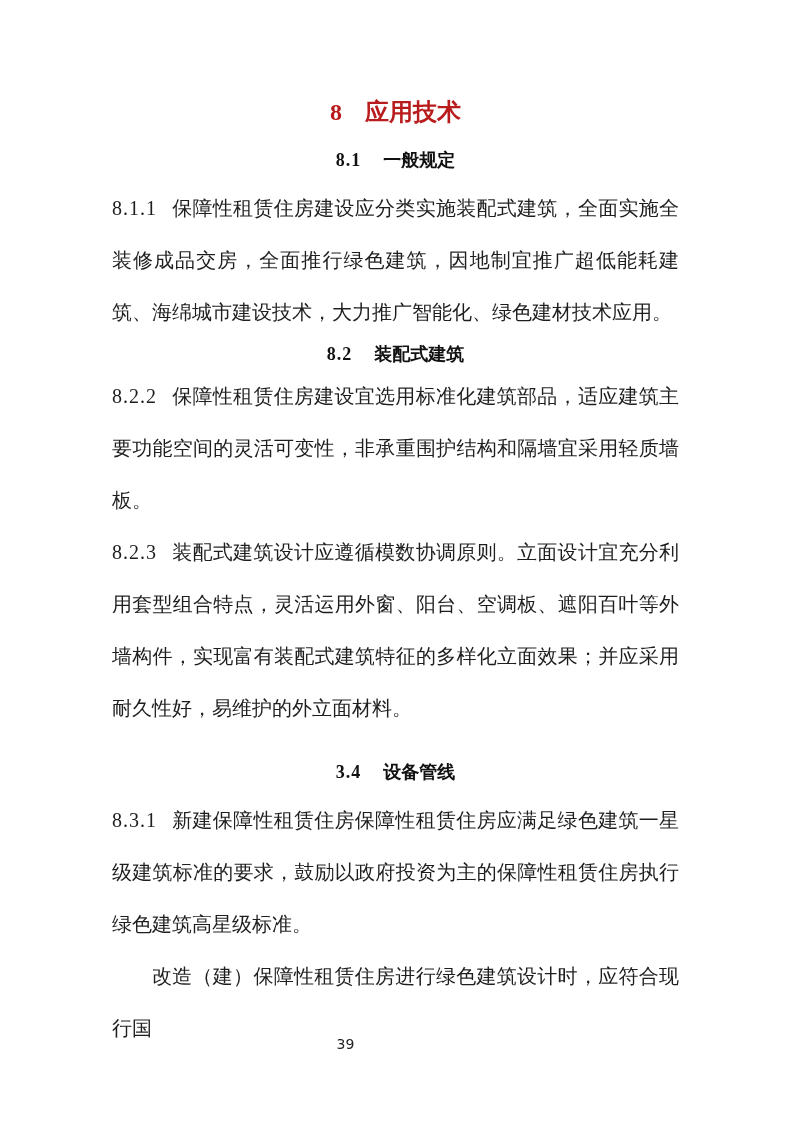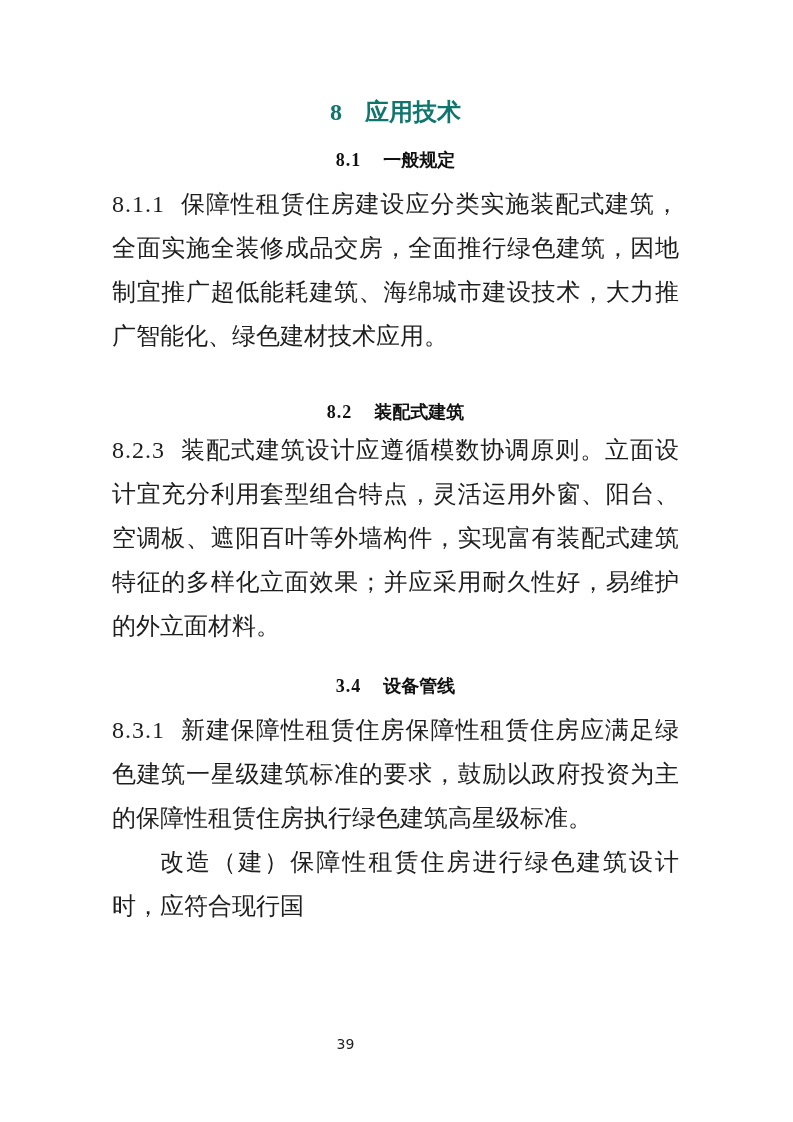--- a/index.html
+++ b/index.html
@@ -21,42 +21,42 @@
     left: 112px;
     top: 0;
     width: 567px;
   }
   .chapter-heading {
     margin-top: 96px;
     font-size: 24px;
     line-height: 32px;
     text-align: center;
     font-weight: bold;
-    color: #0f766e;
+    color: #b91c1c;
     font-family: "Liberation Sans", "DejaVu Sans", sans-serif;
   }
   .section-heading {
     font-size: 18px;
     line-height: 32px;
     text-align: center;
     font-weight: bold;
     color: #111111;
     font-family: "Liberation Sans", "DejaVu Sans", sans-serif;
   }
   .h-num {
     margin-right: 22px;
     font-family: "Liberation Serif", "DejaVu Serif", serif;
     letter-spacing: 1px;
   }
   .sec-1 .section-heading { margin-top: 16px; }
-  .sec-2 .section-heading { margin-top: 38px; }
+  .sec-2 .section-heading { }
   .sec-3 .section-heading { margin-top: 22px; }
   .clause {
-    font-size: 24px;
-    line-height: 44px;
+    font-size: 20px;
+    line-height: 52px;
     text-align: justify;
     color: #1e1e1e;
   }
   .clause.first { margin-top: 6px; }
   .clause-num {
     margin-right: 15px;
     letter-spacing: 1px;
   }
   .clause.indent { text-indent: 2em; }
   .page-footer {
@@ -78,20 +78,21 @@
 
     <h1 class="chapter-heading"><span class="h-num">8</span><span class="h-title">应用技术</span></h1>
 
     <section class="sec-1">
       <h2 class="section-heading"><span class="h-num">8.1</span><span class="h-title">一般规定</span></h2>
       <p class="clause first"><span class="clause-num">8.1.1</span><span class="clause-text">保障性租赁住房建设应分类实施装配式建筑，全面实施全装修成品交房，全面推行绿色建筑，因地制宜推广超低能耗建筑、海绵城市建设技术，大力推广智能化、绿色建材技术应用。</span></p>
     </section>
 
     <section class="sec-2">
       <h2 class="section-heading"><span class="h-num">8.2</span><span class="h-title">装配式建筑</span></h2>
+      <p class="clause"><span class="clause-num">8.2.2</span><span class="clause-text">保障性租赁住房建设宜选用标准化建筑部品，适应建筑主要功能空间的灵活可变性，非承重围护结构和隔墙宜采用轻质墙板。</span></p>
       <p class="clause"><span class="clause-num">8.2.3</span><span class="clause-text">装配式建筑设计应遵循模数协调原则。立面设计宜充分利用套型组合特点，灵活运用外窗、阳台、空调板、遮阳百叶等外墙构件，实现富有装配式建筑特征的多样化立面效果；并应采用耐久性好，易维护的外立面材料。</span></p>
     </section>
 
     <section class="sec-3">
       <h2 class="section-heading"><span class="h-num">3.4</span><span class="h-title">设备管线</span></h2>
       <p class="clause first"><span class="clause-num">8.3.1</span><span class="clause-text">新建保障性租赁住房保障性租赁住房应满足绿色建筑一星级建筑标准的要求，鼓励以政府投资为主的保障性租赁住房执行绿色建筑高星级标准。</span></p>
       <p class="clause indent"><span class="clause-text">改造（建）保障性租赁住房进行绿色建筑设计时，应符合现行国</span></p>
     </section>
 
   </main>

